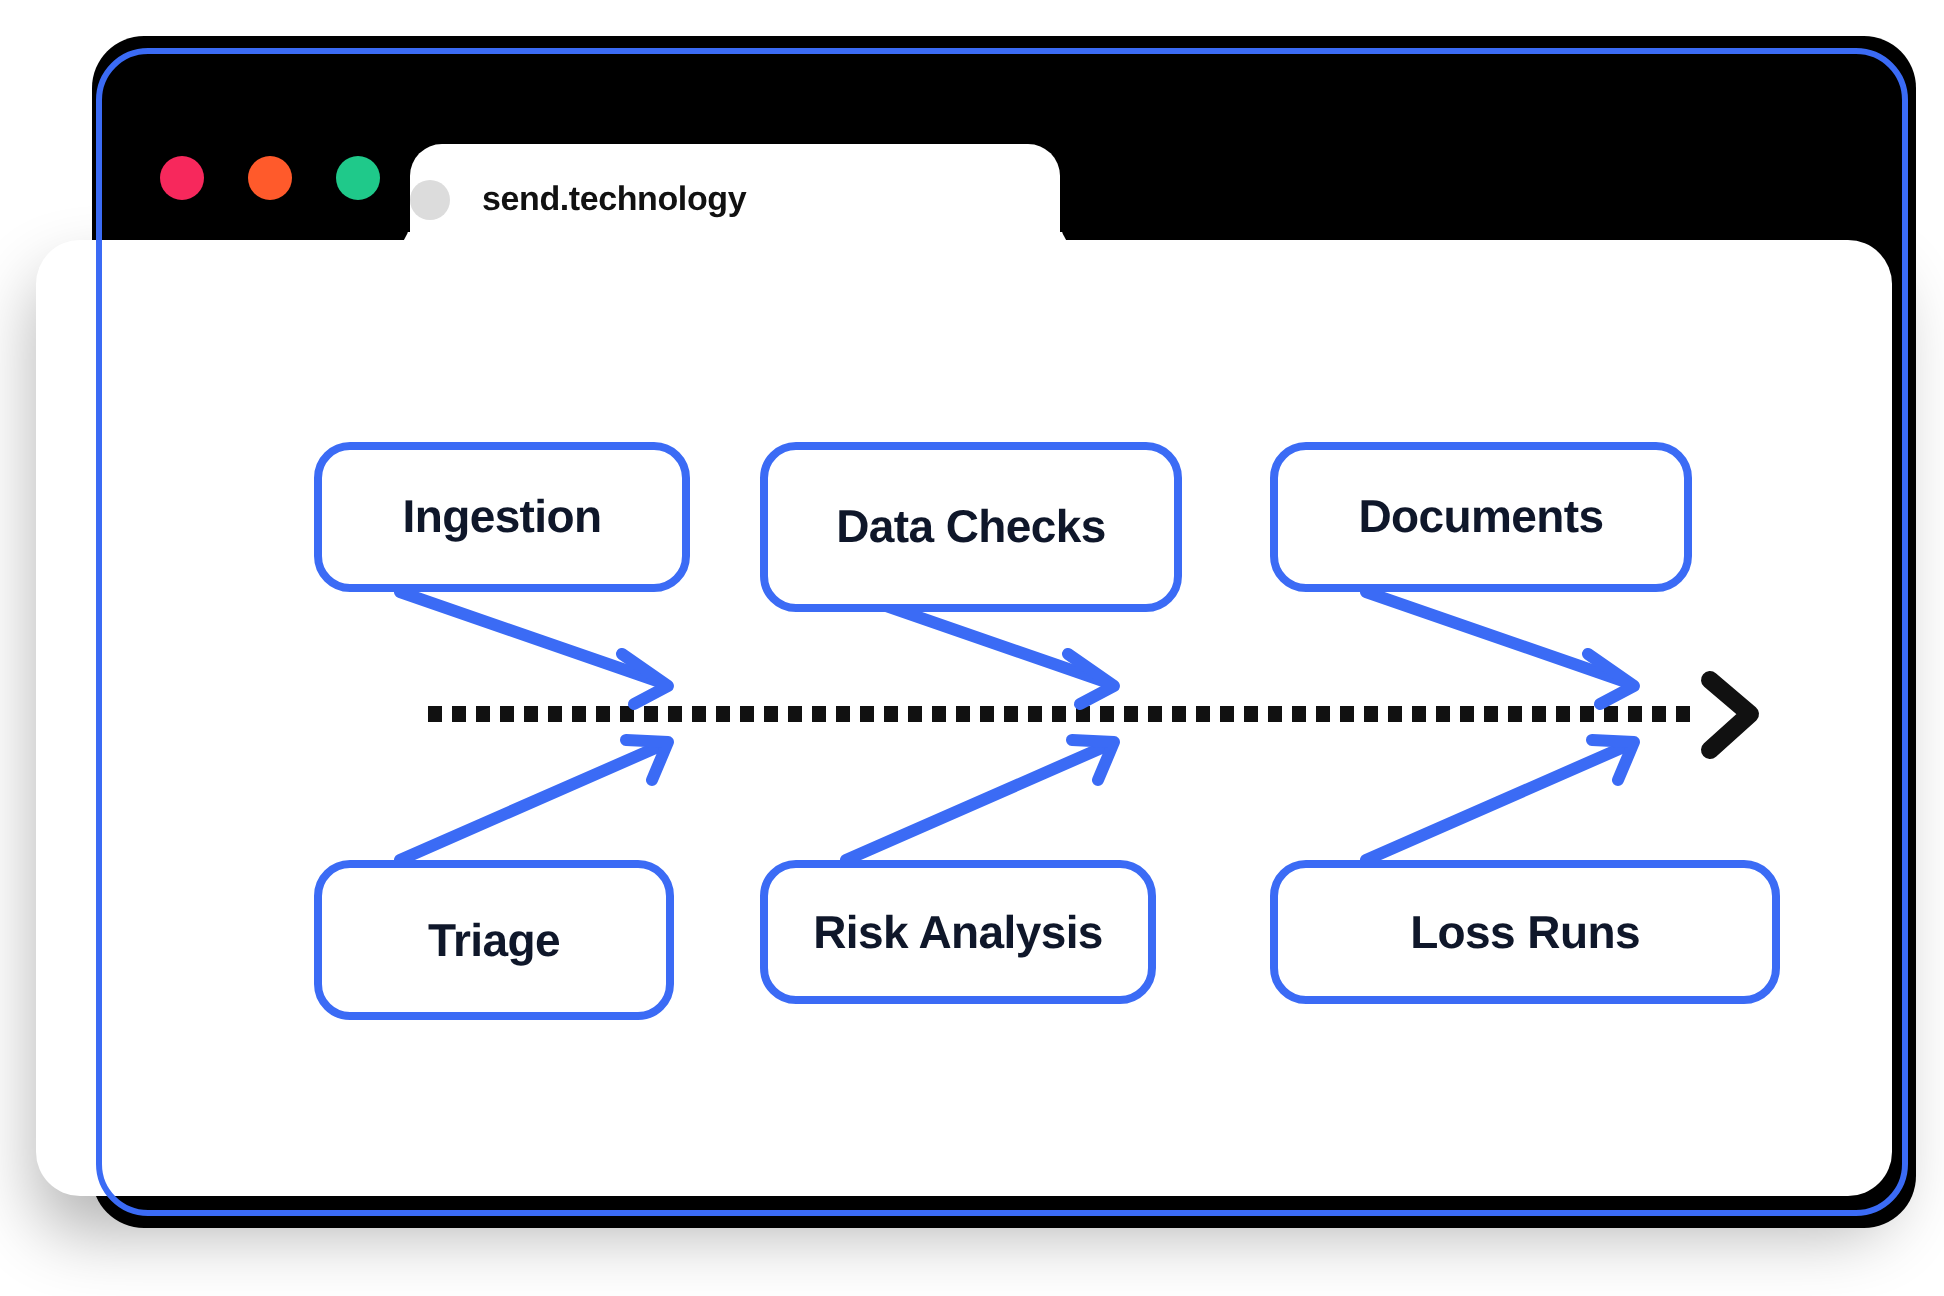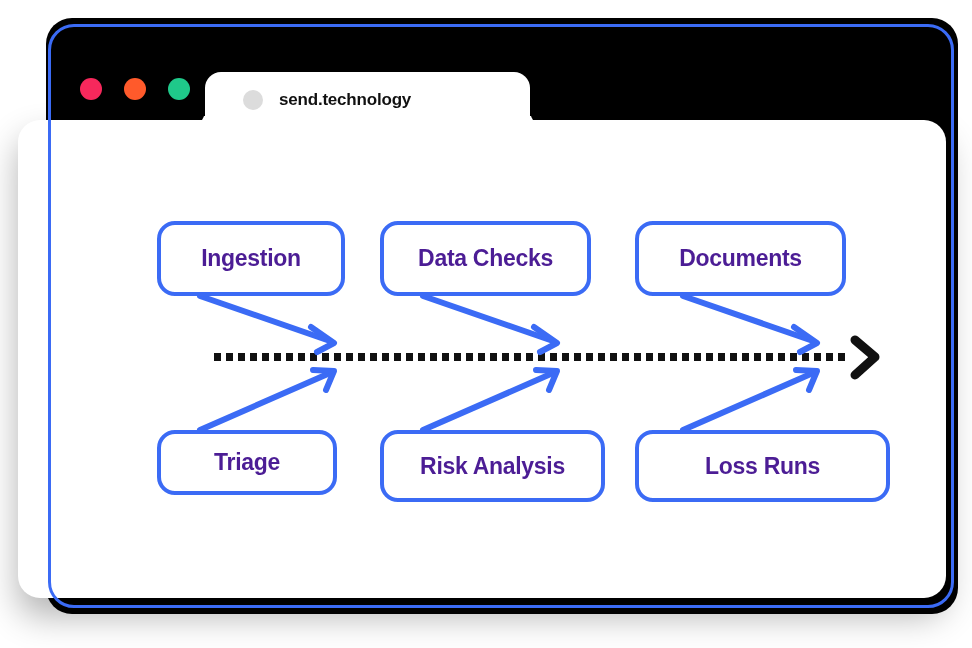--- a/index.html
+++ b/index.html
@@ -67,21 +67,20 @@
     position: absolute;
     left: 205px;
     top: 72px;
     width: 325px;
     height: 56px;
     background: #ffffff;
     border-radius: 16px 16px 0 0;
     z-index: 4;
     display: flex;
     align-items: center;
-    padding-left: 38px;
     box-sizing: border-box;
   }
   
   .tab::before,
   .tab::after {
     content: "";
     position: absolute;
     bottom: 0;
     width: 18px;
     height: 18px;
@@ -146,32 +145,32 @@
     background: #ffffff;
     display: flex;
     align-items: center;
     justify-content: center;
     z-index: 7;
     pointer-events: auto;
   }
   .node-label {
     font-size: 23px;
     font-weight: 700;
-    color: #4c1d95;
+    color: #0f172a;
     letter-spacing: -0.3px;
     white-space: nowrap;
   }
 
   
   #node-ingestion   { left: 157px; top: 221px; width: 188px; height: 75px; }
-  #node-data-checks { left: 380px; top: 221px; width: 211px; height: 75px; }
+  #node-data-checks { left: 380px; top: 221px; width: 211px; height: 85px; }
   #node-documents   { left: 635px; top: 221px; width: 211px; height: 75px; text-align: right; }
   
-  #node-triage        { left: 157px; top: 430px; width: 180px; height: 65px; }
-  #node-risk-analysis { left: 380px; top: 430px; width: 225px; height: 72px; }
+  #node-triage        { left: 157px; top: 430px; width: 180px; height: 80px; }
+  #node-risk-analysis { left: 380px; top: 430px; width: 198px; height: 72px; }
   #node-loss-runs     { left: 635px; top: 430px; width: 255px; height: 72px; }
 </style>
 </head>
 <body>
 
 <div id="stage">
 
   <div class="backdrop"></div>
 
   <div class="card"></div>

